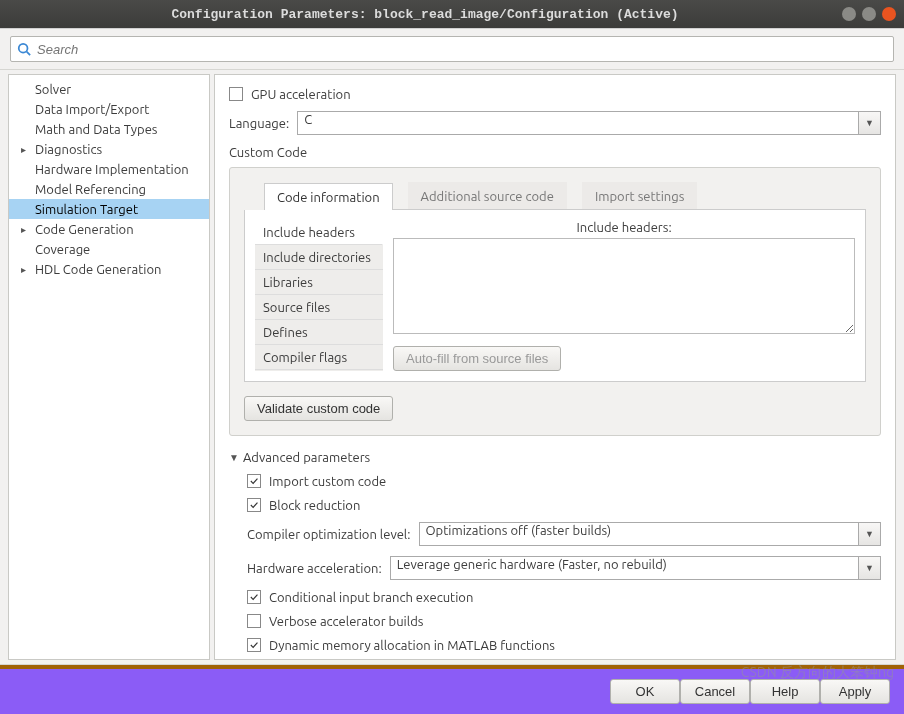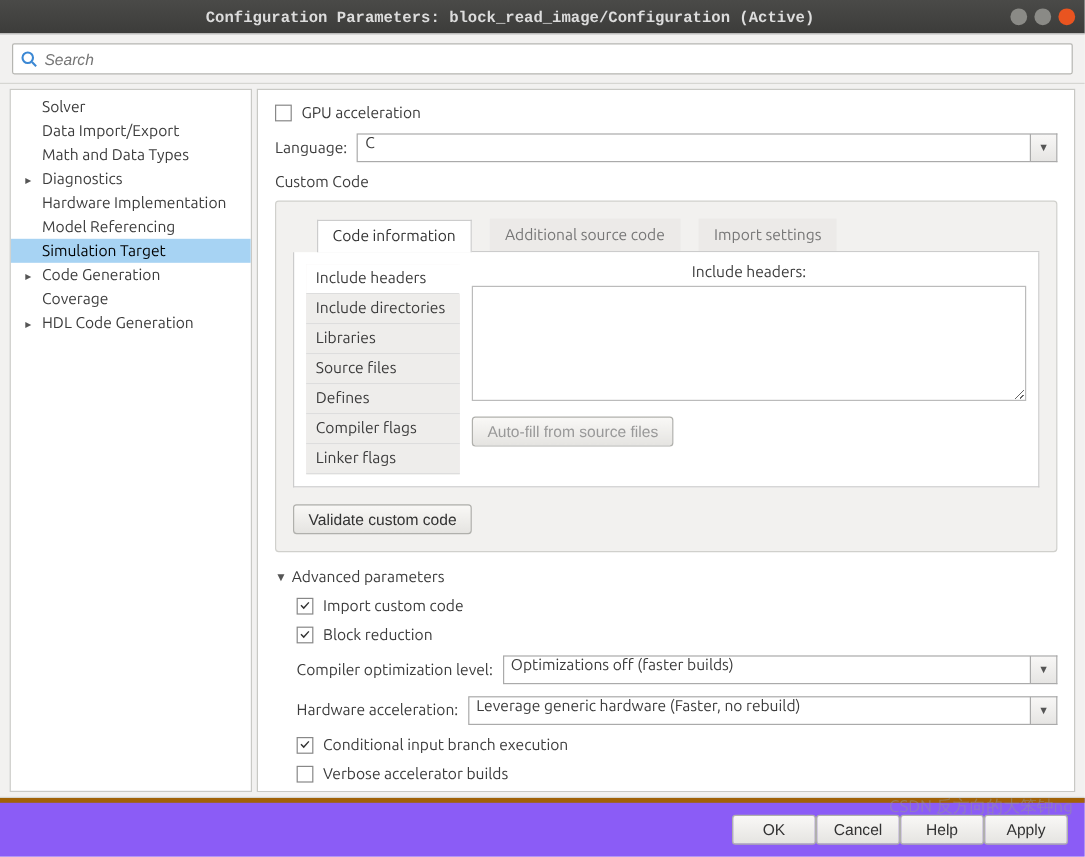--- a/index.html
+++ b/index.html
@@ -301,21 +301,20 @@
           <div class="tab">Import settings</div>
         </div>
         <div class="tab-panel">
           <div class="vtabs">
             <div class="vtab active">Include headers</div>
             <div class="vtab">Include directories</div>
             <div class="vtab">Libraries</div>
             <div class="vtab">Source files</div>
             <div class="vtab">Defines</div>
             <div class="vtab">Compiler flags</div>
-            <div class="vtab">Linker flags</div>
           </div>
           <div class="vtab-content">
             <span class="field-label">Include headers:</span>
             <textarea style=""></textarea>
             <div style="margin-top:10px;">
               <button class="btn disabled">Auto-fill from source files</button>
             </div>
           </div>
         </div>
         <div style="margin-top:14px;">

